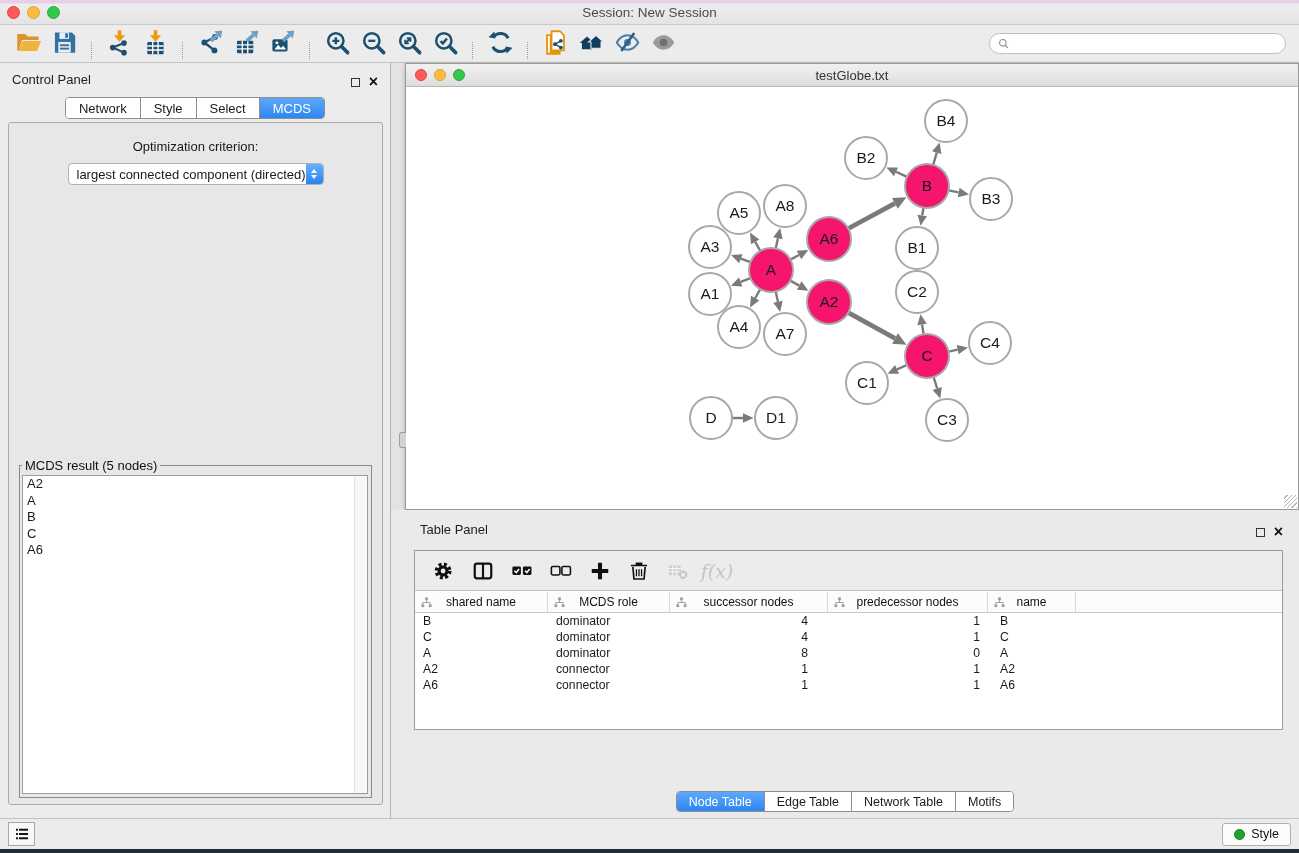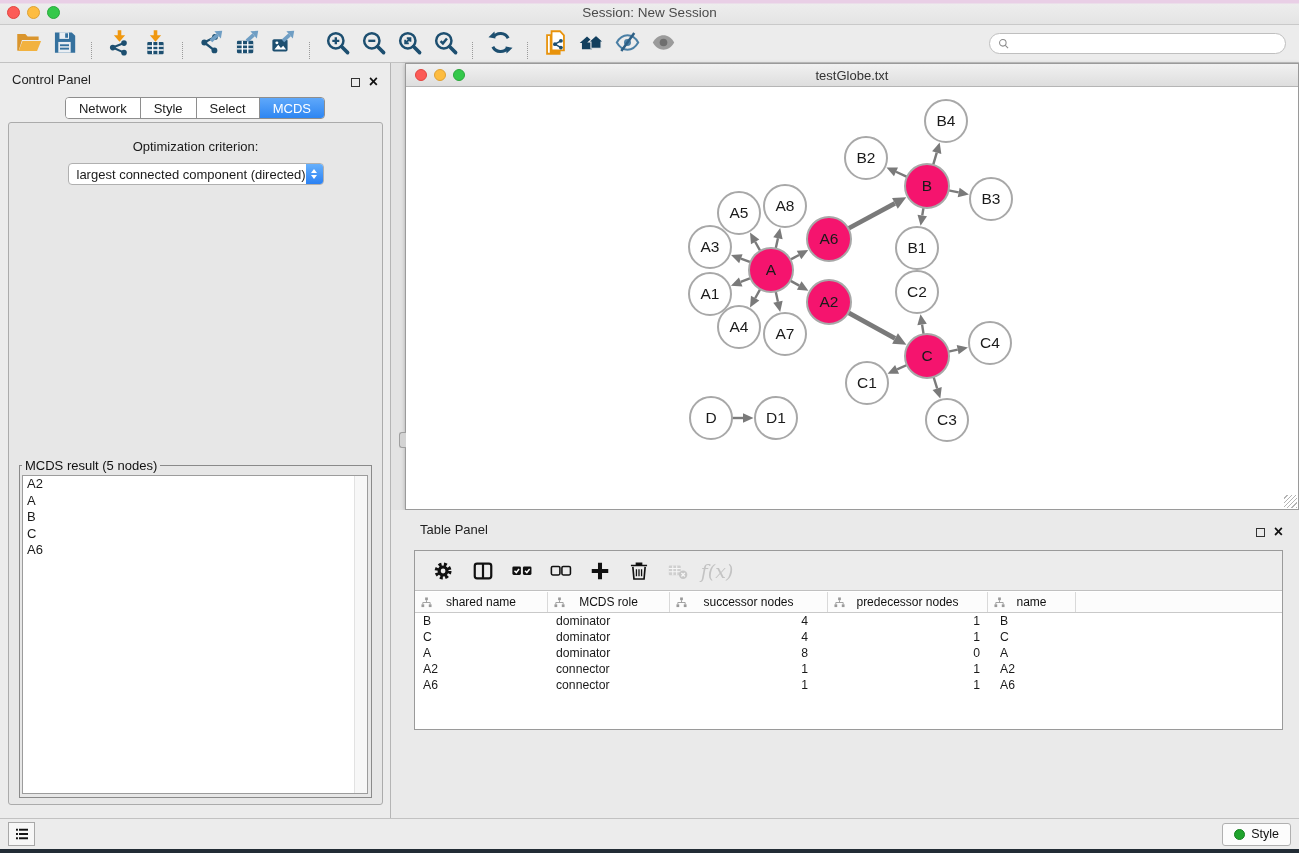--- a/index.html
+++ b/index.html
@@ -592,20 +592,28 @@
           <div class="grid-row">
             <span class="g-cell" style="width:133px;padding-left:8px;text-align:left">A6</span>
             <span class="g-cell" style="width:122px;padding-left:8px;text-align:left">connector</span>
             <span class="g-cell" style="width:158px;padding-right:20px;text-align:right">1</span>
             <span class="g-cell" style="width:160px;padding-right:8px;text-align:right">1</span>
             <span class="g-cell" style="width:88px;padding-left:12px;text-align:left">A6</span>
           </div>
         </div>
     </div>
   </div>
+  <div class="tp-tabs">
+    <span class="tab-group" id="tp-tabs">
+        <span class="tab active">Node Table</span>
+        <span class="tab">Edge Table</span>
+        <span class="tab">Network Table</span>
+        <span class="tab">Motifs</span>
+      </span>
+  </div>
 </div>
 
 <div class="statusbar">
   <span class="list-btn">
     <svg viewBox="0 0 24 24" width="18" height="18">
         <g fill="#111">
           <rect x="8" y="5" width="12" height="2.6"></rect>
           <rect x="8" y="10.7" width="12" height="2.6"></rect>
           <rect x="8" y="16.4" width="12" height="2.6"></rect>
           <rect x="4" y="5" width="2.6" height="2.6"></rect>

